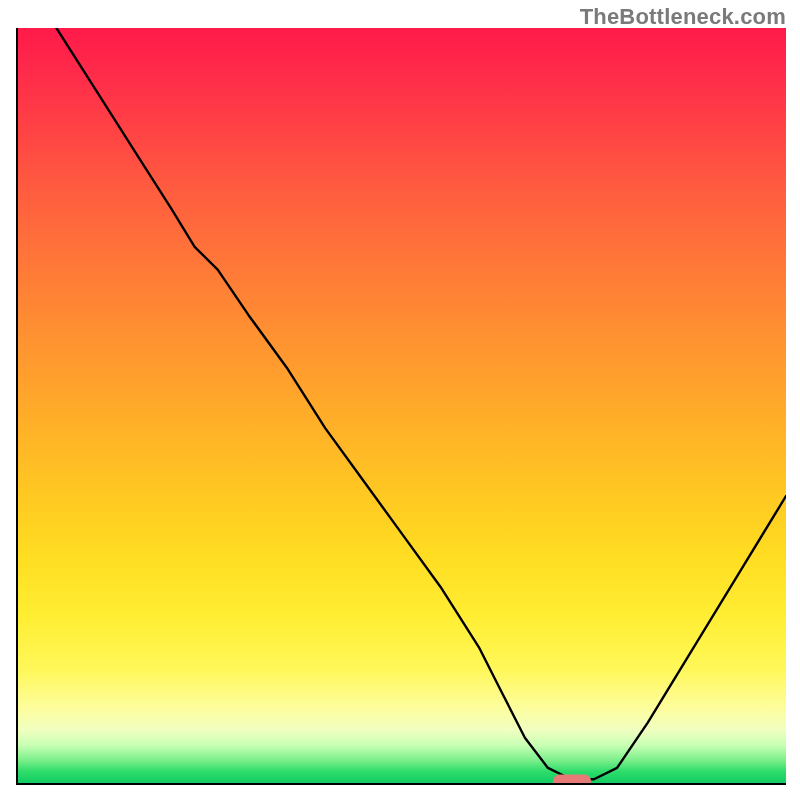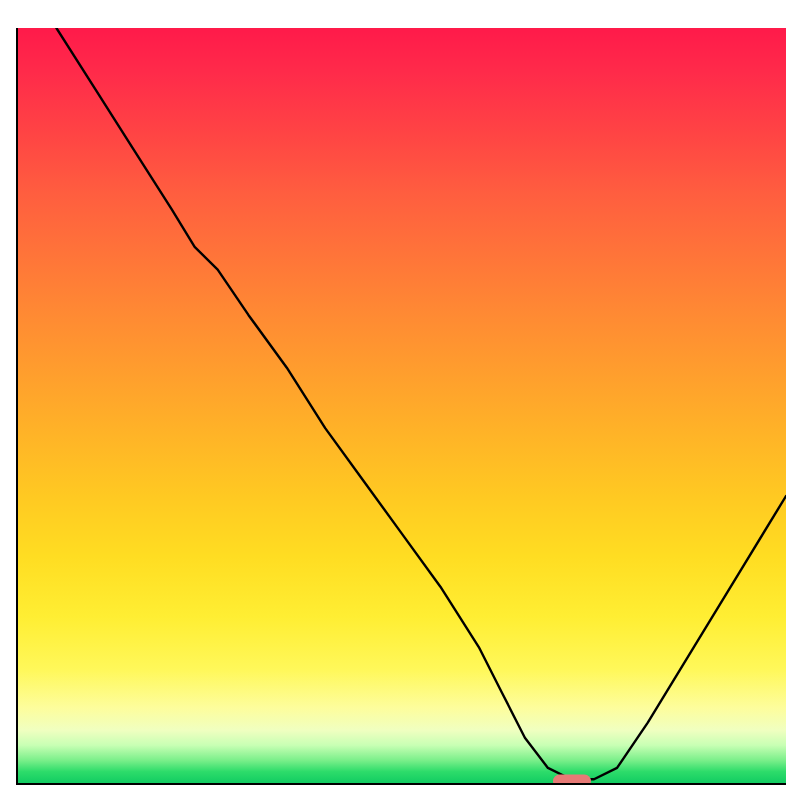--- a/index.html
+++ b/index.html
@@ -77,20 +77,21 @@
     border-radius: 7px;
     background: #e77a76;
     transform: translate(-50%, -50%);
   }
 </style>
 </head>
 <body>
 
 <div class="chart-container">
 
+  <div class="watermark">TheBottleneck.com</div>
 
   <div class="plot-area">
     <div class="gradient-bg"></div>
 
     <svg class="curve" viewBox="0 0 770 757" preserveAspectRatio="none">
       <path id="curve-path" fill="none" stroke="#000" stroke-width="2.4" stroke-linejoin="round" stroke-linecap="round" d="M38.5 0.0 L77.0 60.6 L115.5 121.1 L154.0 181.7 L177.1 219.5 L200.2 242.2 L231.0 287.7 L269.5 340.6 L308.0 401.2 L346.5 454.2 L385.0 507.2 L423.5 560.2 L462.0 620.7 L485.1 666.2 L508.2 711.6 L531.3 741.9 L554.4 753.2 L577.5 753.2 L600.6 741.9 L631.4 696.4 L677.6 620.7 L723.8 545.0 L770.0 469.3"></path>
     </svg>
 
     <div class="marker" id="marker" style="left: 554.4px; top: 753.215px; background: rgb(231, 122, 118);"></div>
   </div>

